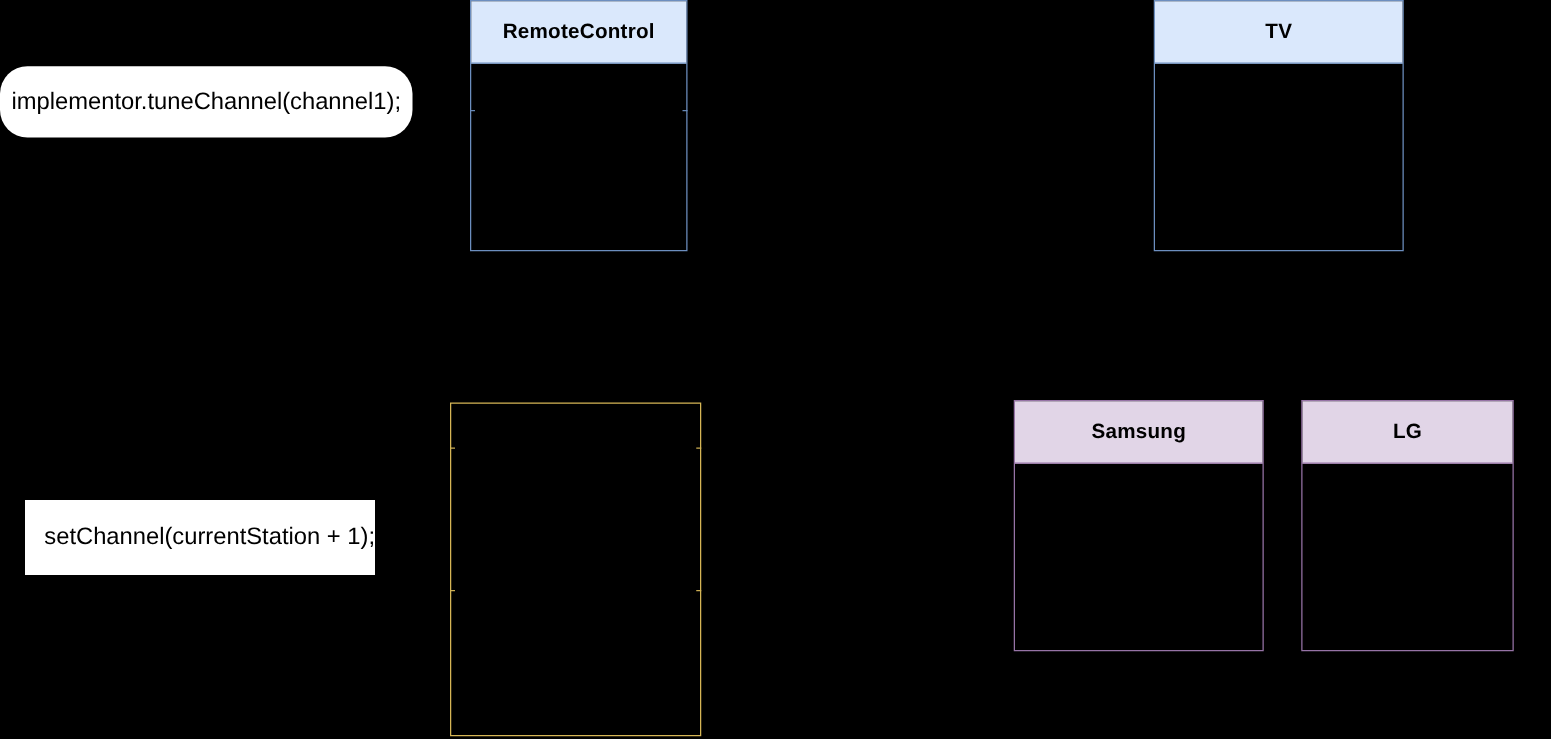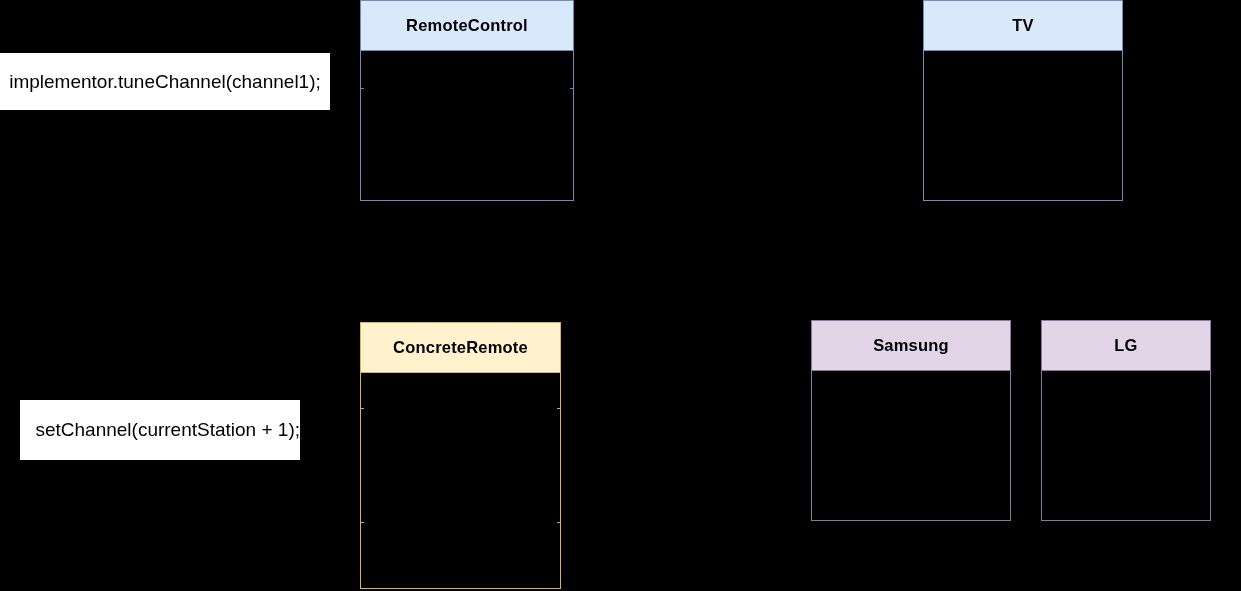--- a/index.html
+++ b/index.html
@@ -61,49 +61,46 @@
     font-size: 19px;
     color: #000000;
     white-space: nowrap;
   }
 </style>
 </head>
 <body>
 
 <div class="canvas">
 
-  <div class="note" style="left: 0px; top: 53px; width: 330px; height: 57px; background-color: rgb(255, 255, 255);">
+  <div class="note" style="left: 0px; top: 53px; width: 330px; height: 57px; background-color: rgb(255, 255, 255); border-radius: 22px;">
     <span class="note-text" style="color: rgb(0, 0, 0);">implementor.tuneChannel(channel1);</span>
   </div>
 
   <div class="note" style="left: 20px; top: 400px; width: 280px; height: 60px; background-color: rgb(255, 255, 255); justify-content: flex-end;">
     <span class="note-text" style="color: rgb(0, 0, 0);">setChannel(currentStation + 1);</span>
   </div>
 
-  <div class="class-box" style="left: 360px; top: 0px; width: 214px; height: 201px; border-color: rgb(108, 142, 191);">
+  <div class="class-box" style="left: 376px; top: 0px; width: 174px; height: 201px; border-color: rgb(108, 142, 191);">
     <div class="class-header" style="height: 50px; background-color: rgb(218, 232, 252); border-bottom-color: rgb(108, 142, 191);">
       <span class="class-title" style="color: rgb(0, 0, 0);">RemoteControl</span>
     </div>
     <div class="class-body">
       <span class="sep-tick" style="top: 37px; left: -1px; background-color: rgb(108, 142, 191);"></span>
       <span class="sep-tick" style="top: 37px; right: -1px; background-color: rgb(108, 142, 191);"></span>
     </div>
   </div>
 
   <div class="class-box" style="left: 923px; top: 0px; width: 200px; height: 201px; border-color: rgb(108, 142, 191);">
     <div class="class-header" style="height: 50px; background-color: rgb(218, 232, 252); border-bottom-color: rgb(108, 142, 191);">
       <span class="class-title" style="color: rgb(0, 0, 0);">TV</span>
     </div>
     <div class="class-body"></div>
   </div>
 
   <div class="class-box" style="left: 360px; top: 322px; width: 201px; height: 267px; border-color: rgb(214, 182, 86);">
-    <div class="class-header" style="height: 50px; background-color: rgb(255, 242, 204); border-bottom-color: rgb(214, 182, 86);">
-      <span class="class-title" style="color: rgb(0, 0, 0);">ConcreteRemote</span>
-    </div>
     <div class="class-body">
       <span class="sep-tick" style="top: 35px; left: -1px; background-color: rgb(214, 182, 86);"></span>
       <span class="sep-tick" style="top: 35px; right: -1px; background-color: rgb(214, 182, 86);"></span>
       <span class="sep-tick" style="top: 149px; left: -1px; background-color: rgb(214, 182, 86);"></span>
       <span class="sep-tick" style="top: 149px; right: -1px; background-color: rgb(214, 182, 86);"></span>
     </div>
   </div>
 
   <div class="class-box" style="left: 811px; top: 320px; width: 200px; height: 201px; border-color: rgb(150, 115, 166);">
     <div class="class-header" style="height: 50px; background-color: rgb(225, 213, 231); border-bottom-color: rgb(150, 115, 166); justify-content: center;">

